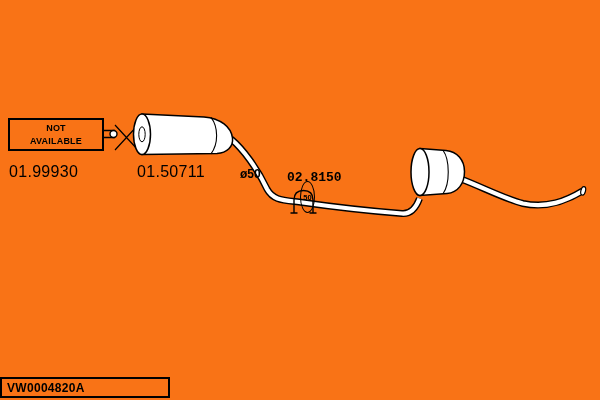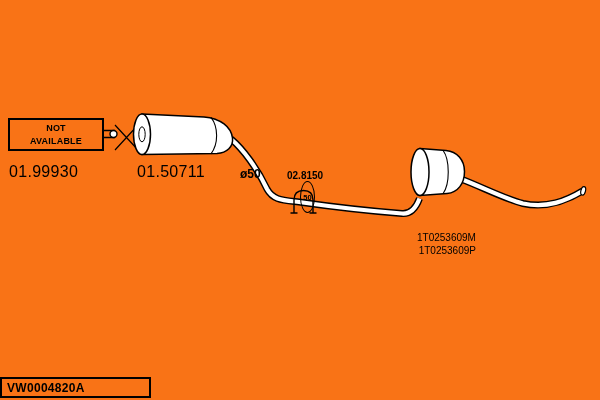--- a/index.html
+++ b/index.html
@@ -16,32 +16,32 @@
   .na-box {
     position: absolute; left: 8px; top: 118px;
     width: 96px; height: 33px;
     border: 2px solid #000; box-sizing: border-box;
     display: flex; flex-direction: column; align-items: center; justify-content: center;
     font-size: 9px; font-weight: bold; line-height: 1.35; letter-spacing: .2px;
     text-align: center;
   }
   .code { font-size: 16px; letter-spacing: .3px; }
   .pn { font-size: 10px; line-height: 12.5px; }
-  .small-bold { font-size: 10px; font-weight: bold; }
+  .small-bold { font-size: 13px; font-weight: bold; font-family: Liberation Mono, monospace; }
   .dia { font-size: 12px; font-weight: bold; }
   .badge {
     position: absolute; left: 300px; top: 181px;
     width: 15px; height: 32px;
     border: 1.3px solid #000; border-radius: 50%; box-sizing: border-box;
     display: flex; align-items: center; justify-content: center;
     font-size: 7.5px; font-weight: bold;
   }
   .footer-box {
     position: absolute; left: 0; top: 377px;
-    width: 151px; height: 21px;
+    width: 170px; height: 21px;
     border: 2px solid #000; box-sizing: border-box;
     display: flex; align-items: center; padding-left: 5px;
     font-size: 12px; font-weight: bold; letter-spacing: .3px;
   }
 </style>
 </head>
 <body>
 
 <div class="canvas">
 
@@ -93,22 +93,18 @@
 
   <div class="abs code" style="left:9px; top:163px">01.99930</div>
 
   <div class="abs code" style="left:137px; top:163px">01.50711</div>
 
   <div class="abs dia" style="left:240px; top:167px">ø50</div>
 
   <div class="abs small-bold" style="left:287px; top:170px">02.8150</div>
   <div class="badge">50</div>
 
-  <div class="abs pn" style="left:417px; top:232px">
-    <div>1T0253609M</div>
-    <div>1T0253609P</div>
-  </div>
 
   <div class="footer-box">
     <span>VW0004820A</span>
   </div>
 
 </div>
 
 </body></html>

